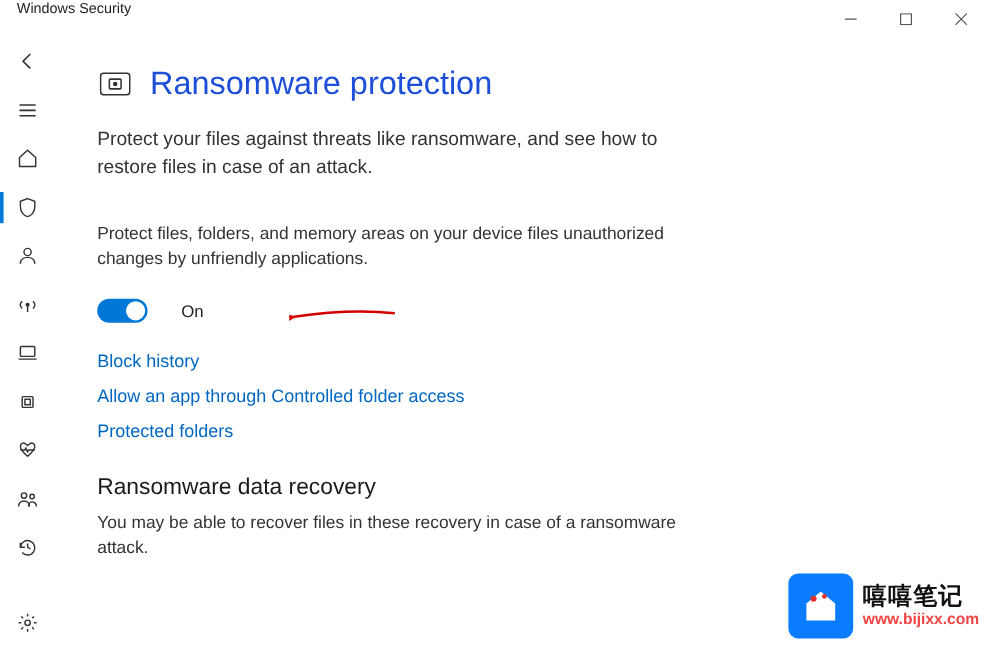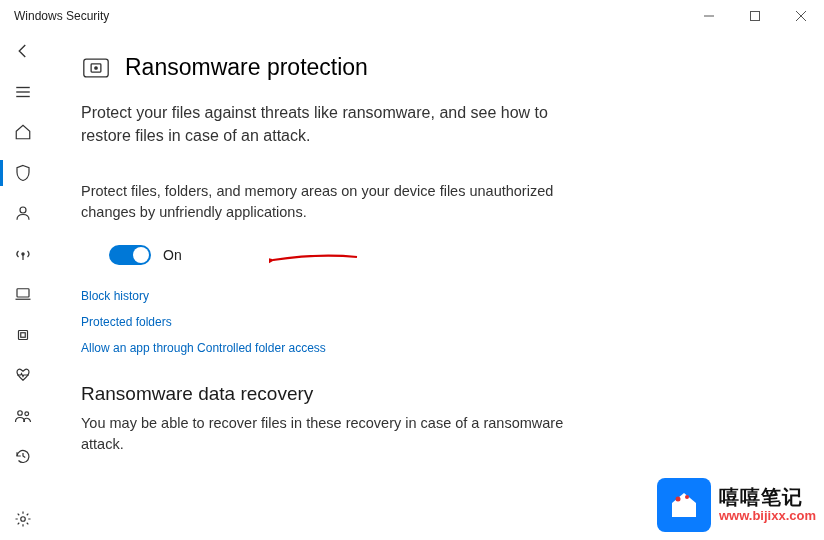--- a/index.html
+++ b/index.html
@@ -1,54 +1,54 @@
 <!DOCTYPE html>
 <html><head>
 <meta charset="utf-8">
 <style>
   * { box-sizing: border-box; margin: 0; padding: 0; }
   body { font-family: "Segoe UI", Arial, sans-serif; background: #fff; width: 824px; height: 540px; overflow: hidden; position: relative; }
 
-  .titlebar { display: flex; align-items: center; justify-content: space-between; height: 32px; padding: 0 0 0 14px; border-bottom: 1px solid rgba(0,0,0,0); }
+  .titlebar { display: flex; justify-content: space-between; height: 32px; padding: 0 0 0 14px; border-bottom: 1px solid rgba(0,0,0,0); }
   .titlebar-title { font-size: 12px; color: #222; }
   .winbtns { display: flex; }
   .winbtn { width: 46px; height: 32px; display: flex; align-items: center; justify-content: center; color: #555; }
   .winbtn svg { width: 10px; height: 10px; }
 
   .body-wrap { display: flex; height: calc(100% - 32px); }
 
   .sidebar { width: 46px; display: flex; flex-direction: column; align-items: center; padding-top: 10px; gap: 22px; border-right: none; position: relative; }
   .sidebar .sicon { width: 46px; height: 28px; display: flex; align-items: center; justify-content: center; color: #333; position: relative; }
   .sidebar .sicon svg { width: 18px; height: 18px; }
   .sidebar .sicon.active::before { content: ""; position: absolute; left: 0; top: -4px; bottom: -4px; width: 3px; background: #0078d7; }
   .sidebar .spacer { flex: 1; }
 
   .main { flex: 1; padding: 22px 50px 10px 35px; overflow: hidden; }
 
   .page-header { display: flex; align-items: center; gap: 14px; margin-bottom: 14px; }
   .page-header .picon { width: 30px; height: 24px; display: flex; align-items: center; justify-content: center; color: #333; }
   .page-header .picon svg { width: 26px; height: 20px; }
-  .page-title { font-size: 23px; font-weight: 400; color: #000000; }
+  .page-title { font-size: 27px; font-weight: 400; color: #1d4ed8; }
 
   .page-desc { font-size: 16px; color: #333; max-width: 520px; line-height: 1.45; margin-top: 20px; }
 
   .section { margin-top: 34px; }
   .section-title { font-size: 19px; font-weight: 400; color: #1b1b1b; margin-bottom: 8px; }
   .section-desc { font-size: 14.5px; color: #333; max-width: 500px; line-height: 1.45; }
 
-  .toggle-row { display: flex; align-items: center; gap: 12px; margin-top: 22px; position: relative; margin-left: 28px; }
+  .toggle-row { display: flex; align-items: center; gap: 28px; margin-top: 22px; position: relative; }
   .toggle { width: 42px; height: 20px; border-radius: 10px; background: #0078d7; position: relative; cursor: pointer; }
   .toggle::after { content: ""; position: absolute; right: 2px; top: 2px; width: 16px; height: 16px; border-radius: 50%; background: #fff; }
   .toggle-label { font-size: 14px; color: #222; }
 
   .arrow { position: absolute; left: 160px; top: 6px; }
   .arrow svg { width: 90px; height: 18px; }
 
   .links { margin-top: 24px; display: flex; flex-direction: column; gap: 12px; }
-  .link { font-size: 12px; color: #0067c0; cursor: pointer; }
+  .link { font-size: 15px; color: #0067c0; cursor: pointer; }
 
   .section2 { margin-top: 28px; }
 
   .watermark { position: absolute; right: 8px; bottom: 8px; display: flex; align-items: center; gap: 8px; }
   .wm-logo { width: 54px; height: 54px; background: #0a7cff; border-radius: 8px; display: flex; align-items: center; justify-content: center; }
   .wm-logo svg { width: 36px; height: 36px; }
   .wm-text { display: flex; flex-direction: column; line-height: 1.15; }
   .wm-top { font-size: 20px; font-weight: 700; color: #111; letter-spacing: 1px; }
   .wm-bot { font-size: 13px; color: #ef4444; font-weight: 600; }
 </style>
@@ -183,22 +183,22 @@
                   <path d="M10 0 L0 4 L10 8 Z" fill="#d40000"></path>
                 </marker>
               </defs>
               <path d="M88 6 Q50 2 4 9" stroke="#d40000" stroke-width="2.2" fill="none" marker-end="url(#ah)"></path>
             </svg>
         </span>
       </div>
 
       <div class="links">
         <span class="link">Block history</span>
+        <span class="link">Allow an app through Controlled folder access</span>
         <span class="link">Protected folders</span>
-        <span class="link">Allow an app through Controlled folder access</span>
       </div>
     </div>
 
     <div class="section2">
       <h2 class="section-title">Ransomware data recovery</h2>
       <p class="section-desc">You may be able to recover files in these recovery in case of a ransomware attack.</p>
     </div>
   </div>
 </div>
 

